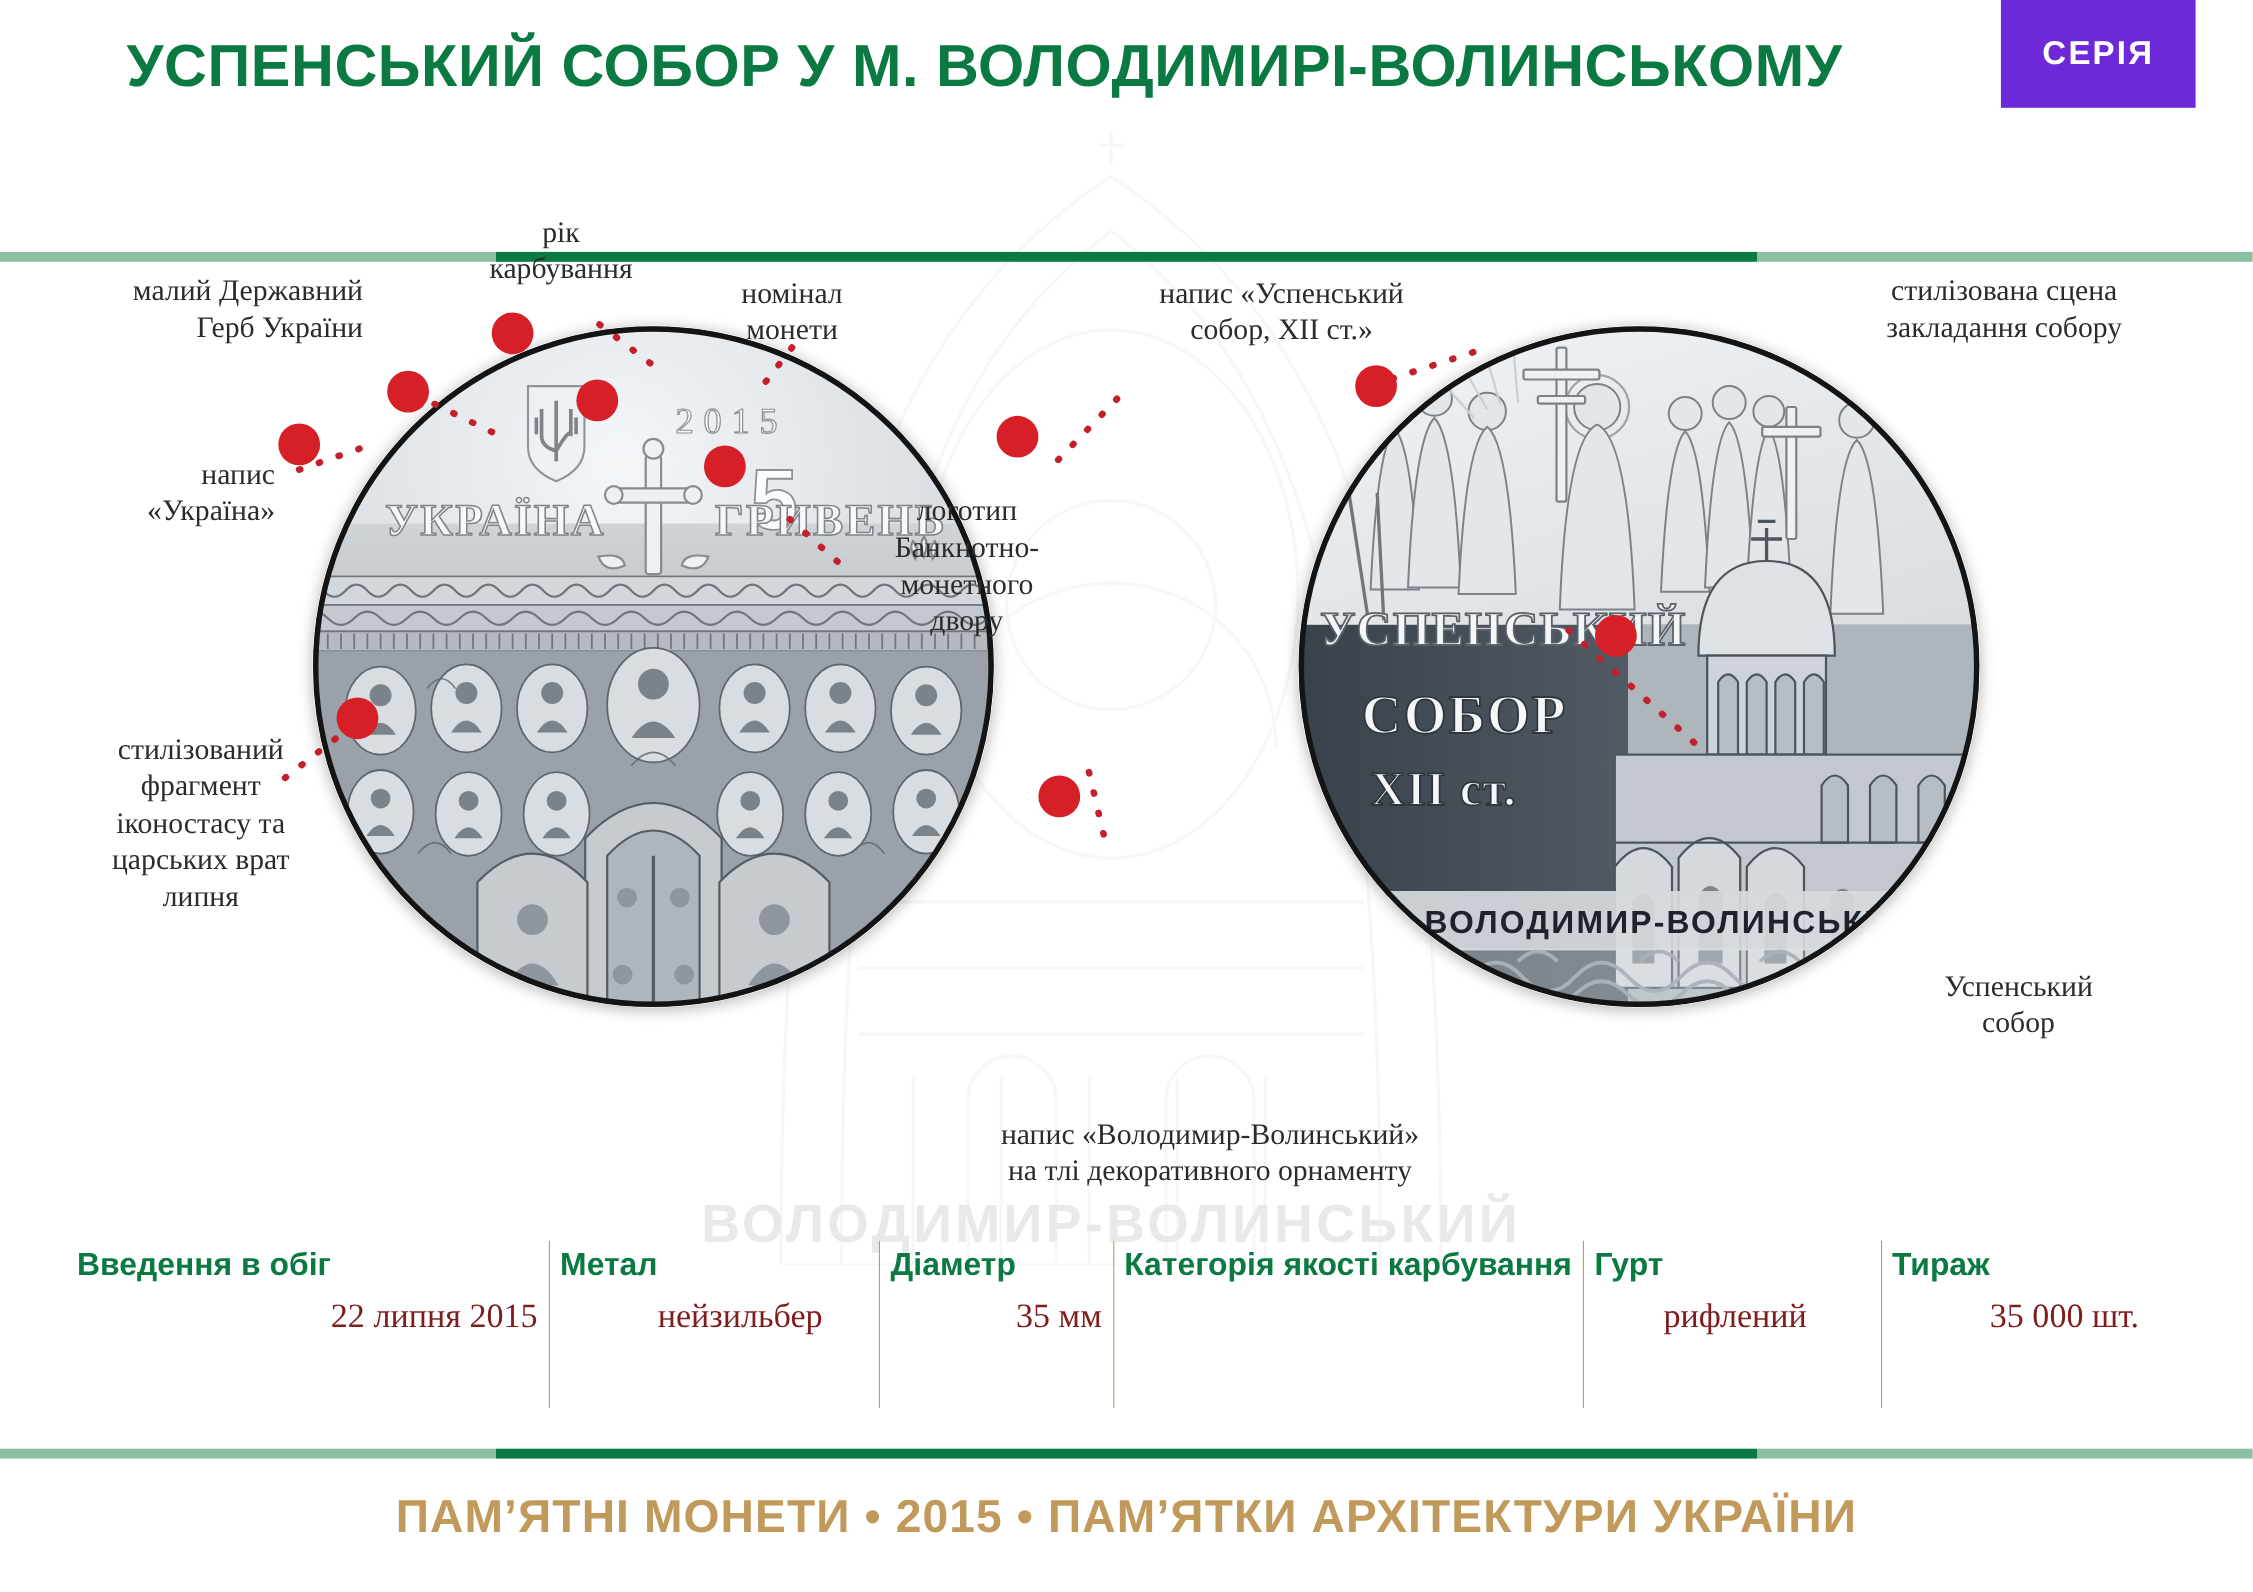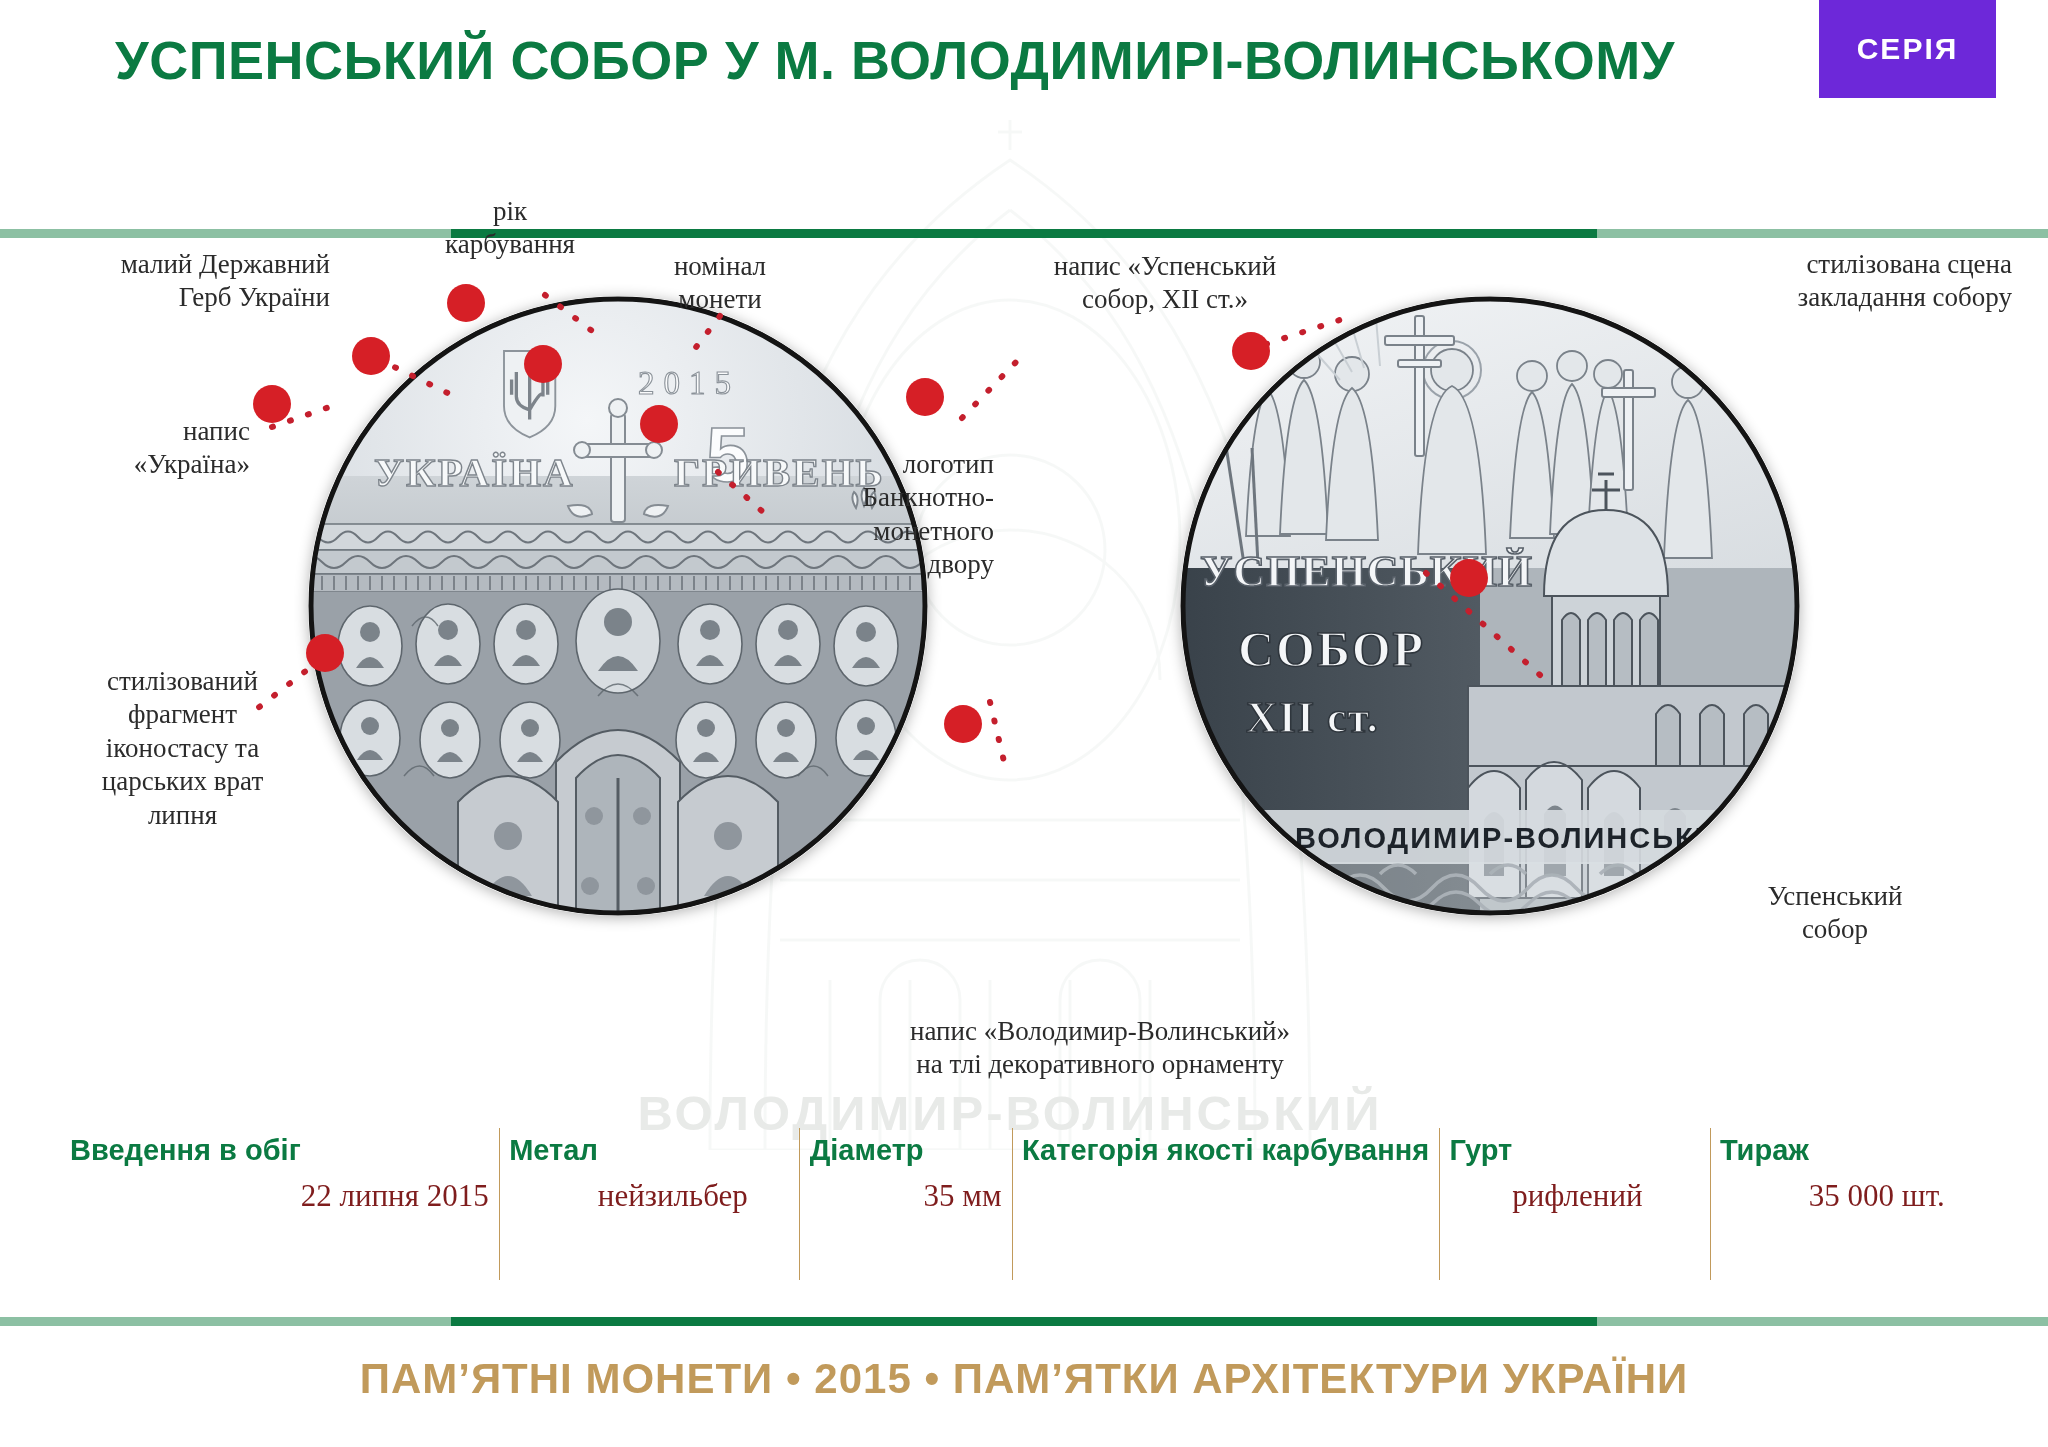--- a/index.html
+++ b/index.html
@@ -42,33 +42,33 @@
   .rule {
     position: absolute; height: 9px; z-index: 4;
     background: linear-gradient(90deg,#8cc0a3 0%,#8cc0a3 22%,#0b7a42 22%,#0b7a42 78%,#8cc0a3 78%,#8cc0a3 100%);
   }
   #rule-top    { left: 0; top: 229px; width: 2048px; }
   #rule-bottom { left: 0; top: 1317px; width: 2048px; }
 
   
   .coin { position: absolute; border-radius: 50%; z-index: 2;
           box-shadow: 0 2px 14px rgba(0,0,0,.30); overflow: hidden; }
-  #coin-obverse { left: 308px; top: 296px; width: 620px; height: 620px; }
+  #coin-obverse { left: 284px; top: 296px; width: 620px; height: 620px; }
   #coin-reverse { left: 1180px; top: 296px; width: 620px; height: 620px; }
   .coin svg { display: block; width: 100%; height: 100%; }
 
   
   .callout {
     position: absolute; z-index: 7; color: #2b2b2b;
     font-size: 27px; line-height: 1.24;
     font-family: "Liberation Serif", serif;
   }
   .callout.c { text-align: center; }
   .callout.r { text-align: right; }
-  .callout.l { text-align: right; }
+  .callout.l { text-align: center; }
 
   
   #leaders { position: absolute; left: 0; top: 0; width: 2048px; height: 1447px;
              z-index: 6; pointer-events: none; }
 
   
   #spec-table {
     position: absolute; left: 60px; top: 1128px; width: 1930px; height: 152px;
     display: flex; align-items: stretch; z-index: 5;
   }

